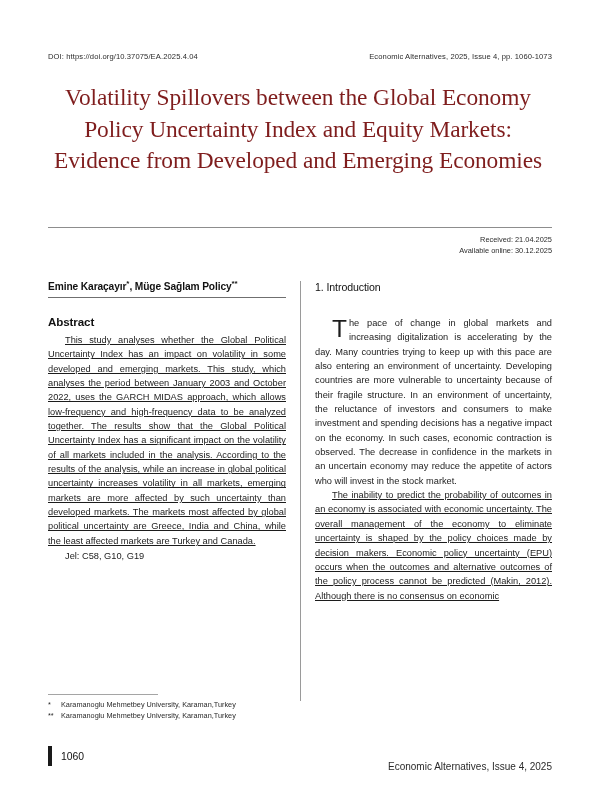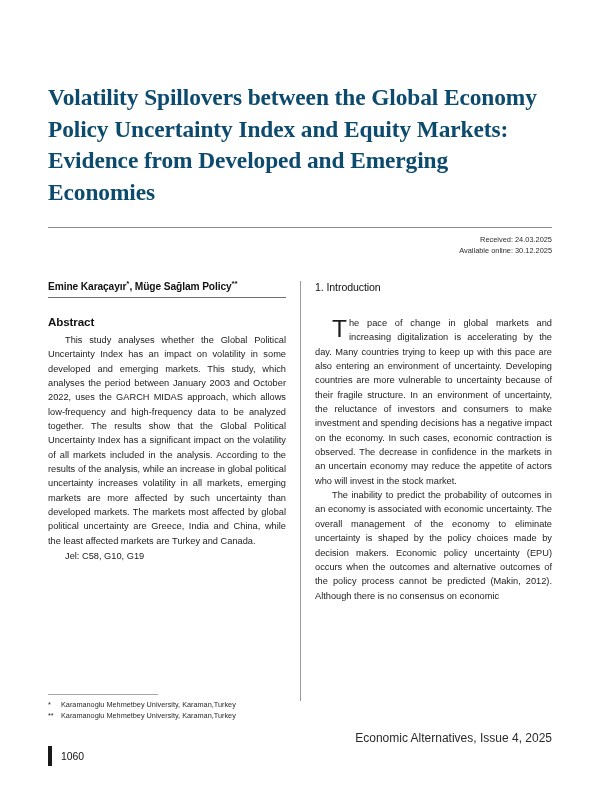--- a/index.html
+++ b/index.html
@@ -41,23 +41,24 @@
 
   
   .title {
     position: absolute;
     left: 48px;
     top: 82px;
     width: 500px;
     font-family: "Liberation Serif", serif;
     font-size: 23.4px;
     line-height: 31.5px;
-    color: #0c4a6e;
-    font-weight: 700;
-    letter-spacing: -0.1px;
+    color: #7f1d1d;
+    font-weight: 400;
+    letter-spacing: -0.1px;
+    text-align: center;
   }
 
   .title-rule {
     position: absolute;
     left: 48px;
     top: 227px;
     width: 504px;
     height: 1px;
     background: #8d8d8d;
   }
@@ -131,21 +132,21 @@
   }
 
   p.body {
     font-size: 9.25px;
     line-height: 14.35px;
     text-align: justify;
     margin: 0;
     color: #1c1c1c;
     hyphens: none;
   }
-  p.indent { text-indent: 17px; }
+  p.indent { text-indent: 17px; text-decoration: underline; }
 
   .kw {
     font-size: 9.25px;
     line-height: 14.35px;
     text-align: justify;
     margin: 11px 0 0 0;
     text-indent: 17px;
     color: #1c1c1c;
   }
   .kw b { font-weight: bold; }
@@ -219,37 +220,41 @@
     margin-right: 9px;
   }
   .folio-num {
     font-size: 10.4px;
     font-weight: normal;
     color: #111;
   }
   .footer-right {
     position: absolute;
     right: 48px;
-    bottom: 55px;
-    font-size: 12px;
+    bottom: 28px;
+    font-size: 10px;
     color: #2b2b2b;
   }
 </style>
 </head>
 <body>
 
 <div class="page">
 
+  <div class="runhead">
+    <span class="doi">DOI: https://doi.org/10.37075/EA.2025.4.04</span>
+    <span class="journal">Economic Alternatives, 2025, Issue 4, pp. 1060-1073</span>
+  </div>
 
   <div class="title">Volatility Spillovers between the Global Economy Policy Uncertainty Index and Equity Markets: Evidence from Developed and Emerging Economies</div>
 
   <div class="title-rule"></div>
 
   <div class="dates">
-    <div>Received: 24.03.2025</div>
+    <div>Received: 21.04.2025</div>
     <div>Available online: 30.12.2025</div>
   </div>
 
   <div class="col-rule"></div>
 
   <div class="col-left">
     <div class="authors"><span>Emine Karaçayır</span><sup>*</sup><span>, </span><span>Müge Sağlam Policy</span><sup>**</sup></div>
     <div class="author-rule"></div>
 
     <div class="h-abstract">Abstract</div>

